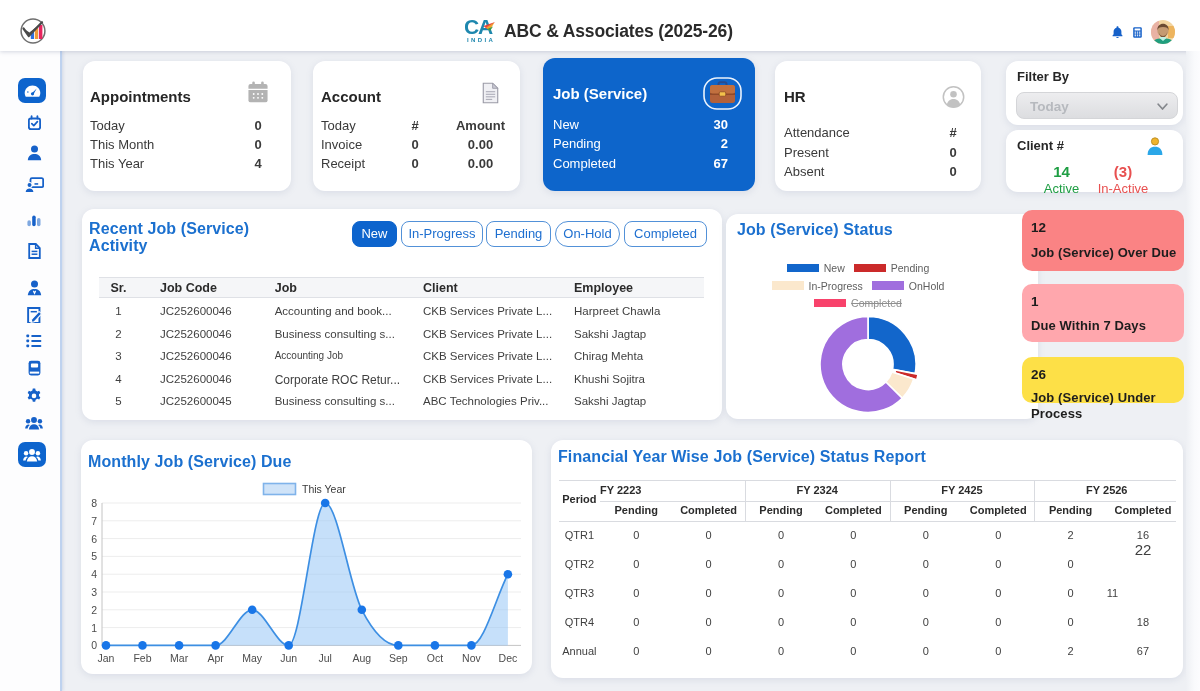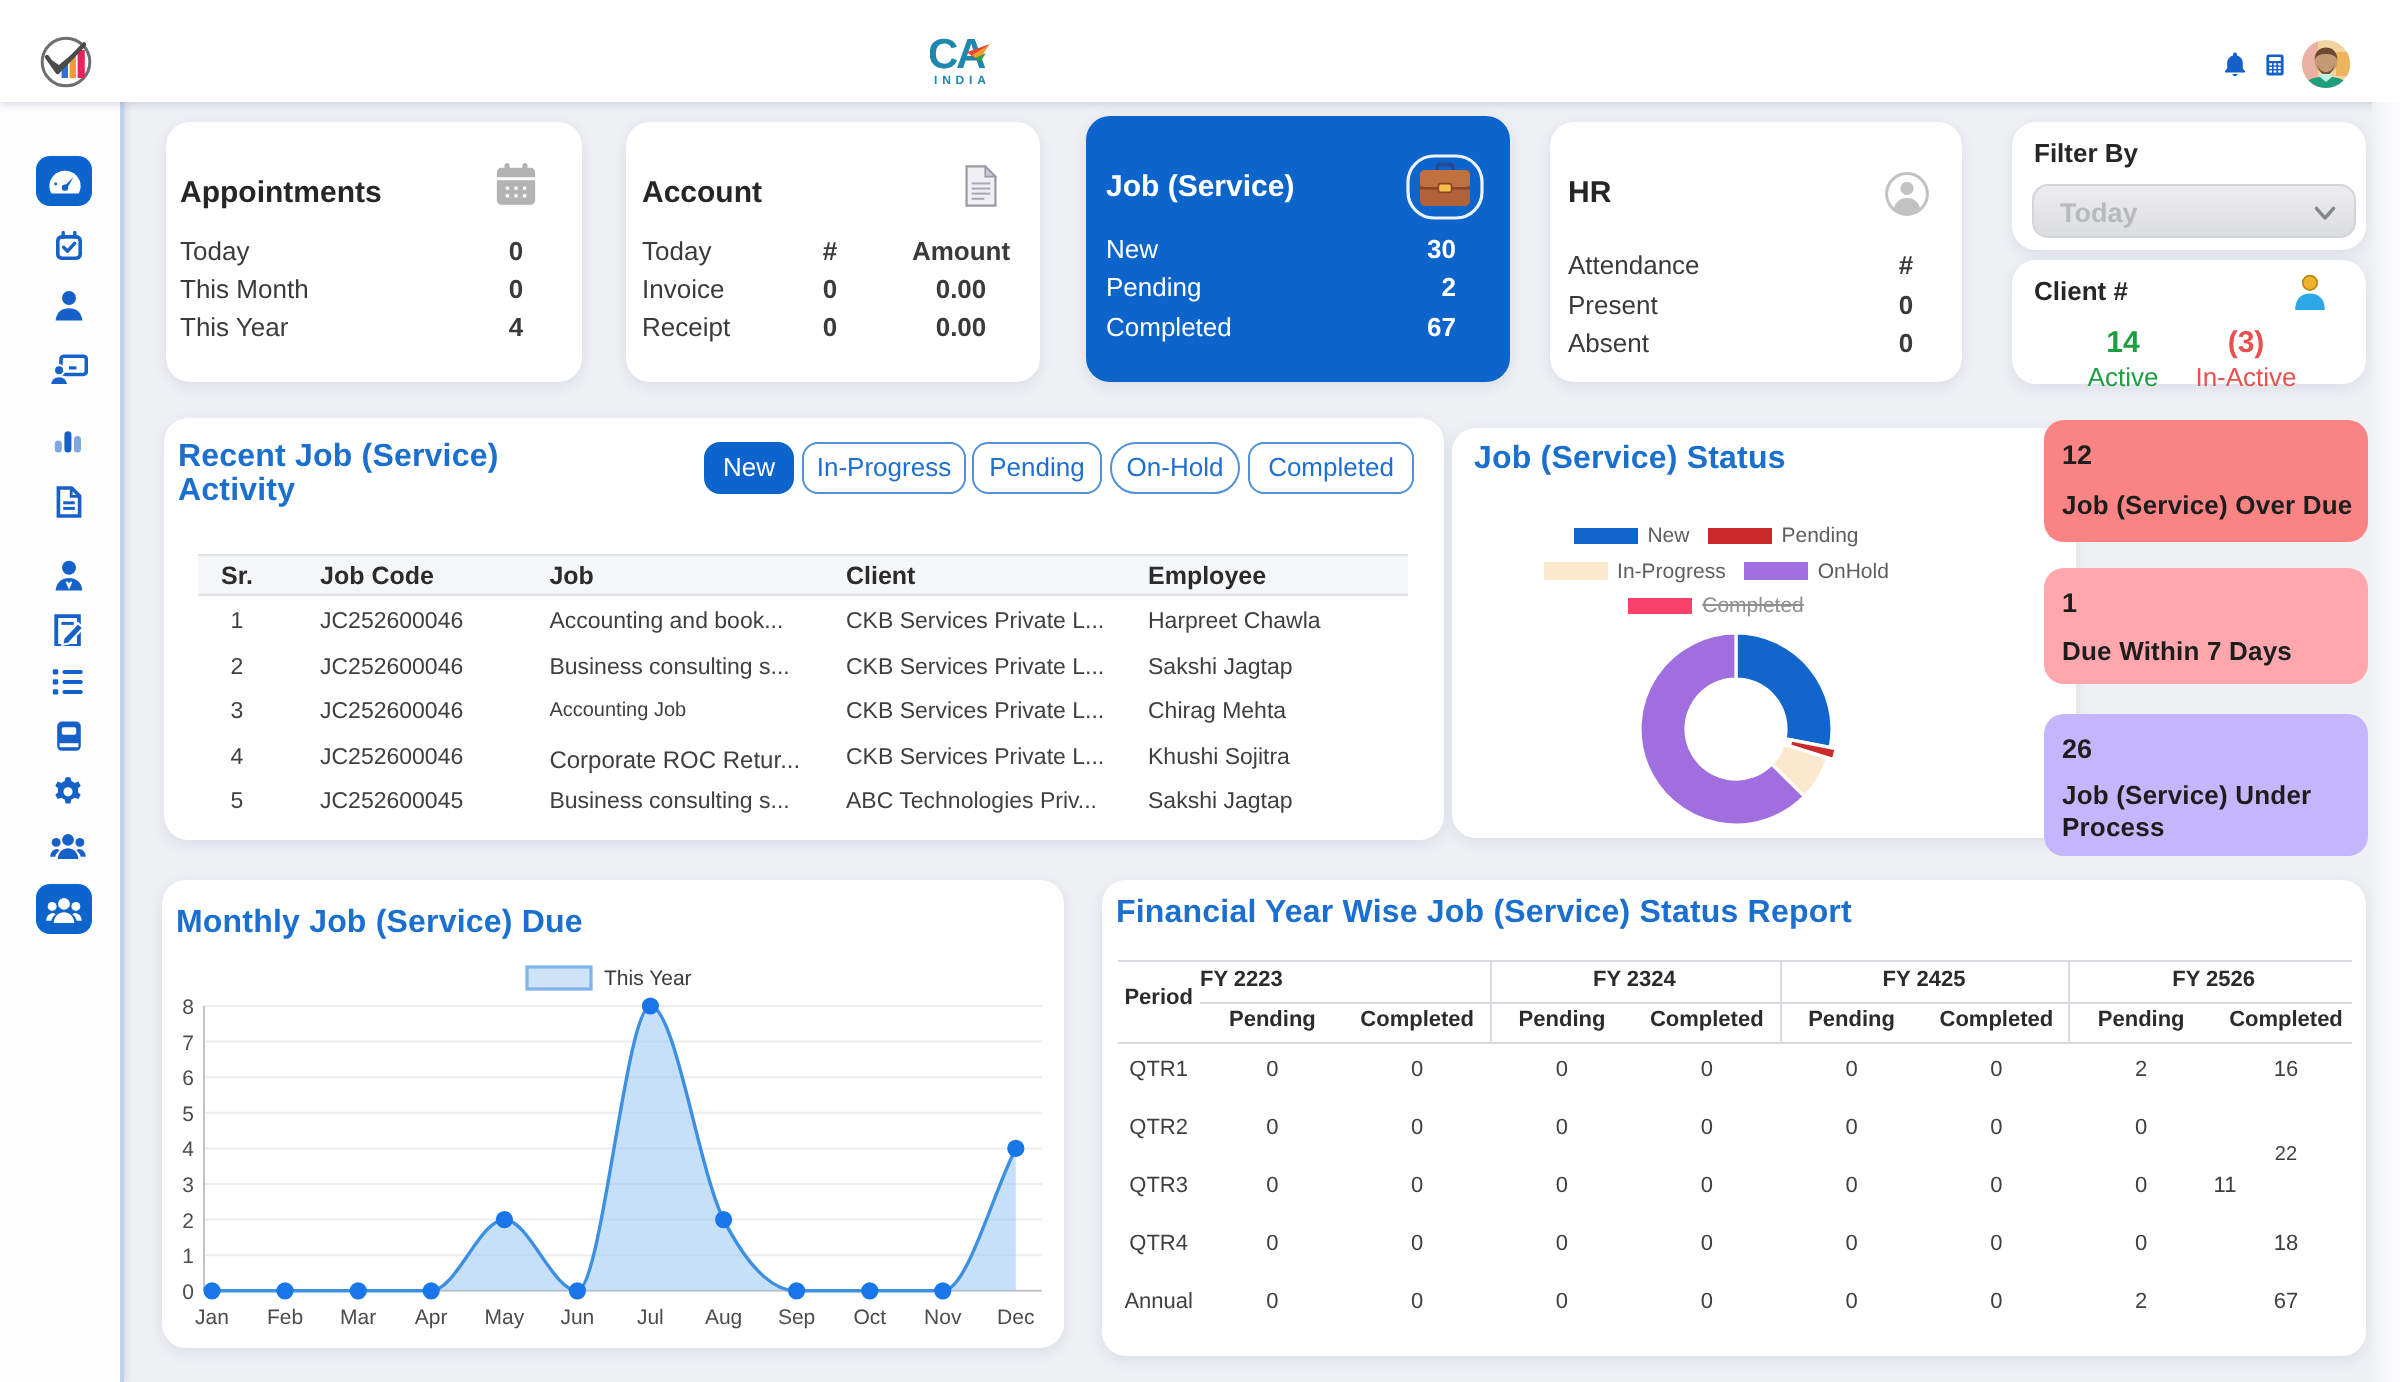--- a/index.html
+++ b/index.html
@@ -31,20 +31,21 @@
     <path d="M3.5 10.5 L8.8 18 L22 4.2" fill="none" stroke="#4a4a4a" stroke-width="2.2" stroke-linecap="round" stroke-linejoin="round"></path>
   </svg>
   <svg class="abs" style="left:465px; top:17px;" width="34" height="27" viewBox="0 0 34 27">
     <text x="-1" y="17" font-size="21" font-weight="bold" fill="#1d87ae">C</text>
     <text x="13" y="17" font-size="21" font-weight="bold" fill="#1d87ae">A</text>
     <path d="M18.5 9 L30 5 L22 12 Z" fill="#e8443c"></path>
     <path d="M21 10.5 L29.5 5.5 L24.5 13.5 Z" fill="#f0a030"></path>
     <path d="M22.5 12 L28 9.5 L25 14 Z" fill="#3a9a48"></path>
     <text x="2" y="25" font-size="6" font-weight="bold" fill="#1d87ae" letter-spacing="2.4">INDIA</text>
   </svg>
+  <div class="abs" style="left:504px; top:21px; font-size:17.5px; font-weight:bold; color:#2b2b2b; letter-spacing:-0.15px;">ABC &amp; Associates (2025-26)</div>
   <svg class="abs" style="left:1112px; top:26px;" width="11" height="13" viewBox="0 0 11 13">
     <path d="M5.5 0.3 C6.1 0.3 6.5 0.7 6.5 1.3 L6.5 1.7 C8.3 2.2 9.4 3.7 9.4 5.6 L9.4 8.2 L10.4 9.4 C10.7 9.8 10.5 10.3 10 10.3 L1 10.3 C0.5 10.3 0.3 9.8 0.6 9.4 L1.6 8.2 L1.6 5.6 C1.6 3.7 2.7 2.2 4.5 1.7 L4.5 1.3 C4.5 0.7 4.9 0.3 5.5 0.3 Z" fill="#1661c9"></path>
     <path d="M4.1 11 L6.9 11 A1.45 1.45 0 0 1 4.1 11 Z" fill="#1661c9"></path>
   </svg>
   <svg class="abs" style="left:1133px; top:26.5px;" width="9" height="11" viewBox="0 0 9 11">
     <rect x="0.2" y="0.2" width="8.6" height="10.6" rx="1.2" fill="#1661c9"></rect>
     <rect x="1.6" y="1.5" width="5.8" height="2" rx="0.3" fill="#fff"></rect>
     <g fill="#fff">
       <rect x="1.6" y="4.6" width="1.4" height="1.1"></rect>
         <rect x="3.8" y="4.6" width="1.4" height="1.1"></rect>
@@ -324,21 +325,21 @@
   </svg>
 
 <div class="cc" style="top:210px; height:61px; background:#fa8384;">
     <div class="n" style="top:10px;">12</div>
     <div class="l" style="top:34.5px;">Job (Service) Over Due</div>
   </div>
 <div class="cc" style="top:284px; height:58px; background:#ffa7ad;">
     <div class="n" style="top:10px;">1</div>
     <div class="l" style="top:34px;">Due Within 7 Days</div>
   </div>
-<div class="cc" style="top:357px; height:71px; background:#c4b5fd;">
+<div class="cc" style="top:357px; height:46px; background:#fde047;">
     <div class="n" style="top:10px;">26</div>
     <div class="l" style="top:33px; line-height:15.5px;">Job (Service) Under Process</div>
   </div>
 
 <div class="card" style="left:81px; top:440px; width:451px; height:234px;">
   <div class="abs sect" style="left:7px; top:13px;">Monthly Job (Service) Due</div>
   <svg class="abs" style="left:0; top:0;" width="451" height="234" viewBox="0 0 451 234" id="linechart">
       <rect x="182.5" y="43.5" width="32" height="11" fill="#cfe3f8" stroke="#7fb3ea" stroke-width="1.6"></rect>
       <text x="221" y="52.5" font-size="10.5" fill="#3a3a3a">This Year</text>
       <line x1="21" y1="205.4" x2="440" y2="205.4" stroke="#c4c4c4" stroke-width="1"></line>
@@ -421,21 +422,21 @@
       <div class="abs" style="left:483.40000000000003px; top:88.5px; width:72.4px; text-align:center; font-size:11px; color:#3f3f3f;">2</div>
       <div class="abs" style="left:555.8000000000001px; top:88.5px; width:72.4px; text-align:center; font-size:11px; color:#3f3f3f;">16</div>
       <div class="abs" style="left:7.7px; top:117.5px; width:41.3px; text-align:center; font-size:11px; color:#3f3f3f;">QTR2</div>
       <div class="abs" style="left:49px; top:117.5px; width:72.4px; text-align:center; font-size:11px; color:#3f3f3f;">0</div>
       <div class="abs" style="left:121.4px; top:117.5px; width:72.4px; text-align:center; font-size:11px; color:#3f3f3f;">0</div>
       <div class="abs" style="left:193.8px; top:117.5px; width:72.4px; text-align:center; font-size:11px; color:#3f3f3f;">0</div>
       <div class="abs" style="left:266.20000000000005px; top:117.5px; width:72.4px; text-align:center; font-size:11px; color:#3f3f3f;">0</div>
       <div class="abs" style="left:338.6px; top:117.5px; width:72.4px; text-align:center; font-size:11px; color:#3f3f3f;">0</div>
       <div class="abs" style="left:411px; top:117.5px; width:72.4px; text-align:center; font-size:11px; color:#3f3f3f;">0</div>
       <div class="abs" style="left:483.40000000000003px; top:117.5px; width:72.4px; text-align:center; font-size:11px; color:#3f3f3f;">0</div>
-      <div class="abs" style="left:555.8000000000001px; top:132px; width:72.4px; text-align:center; font-size:10px; color:#3f3f3f;">22</div>
+      <div class="abs" style="left:555.8000000000001px; top:101px; width:72.4px; text-align:center; font-size:15px; color:#3f3f3f;">22</div>
       <div class="abs" style="left:7.7px; top:146.5px; width:41.3px; text-align:center; font-size:11px; color:#3f3f3f;">QTR3</div>
       <div class="abs" style="left:49px; top:146.5px; width:72.4px; text-align:center; font-size:11px; color:#3f3f3f;">0</div>
       <div class="abs" style="left:121.4px; top:146.5px; width:72.4px; text-align:center; font-size:11px; color:#3f3f3f;">0</div>
       <div class="abs" style="left:193.8px; top:146.5px; width:72.4px; text-align:center; font-size:11px; color:#3f3f3f;">0</div>
       <div class="abs" style="left:266.20000000000005px; top:146.5px; width:72.4px; text-align:center; font-size:11px; color:#3f3f3f;">0</div>
       <div class="abs" style="left:338.6px; top:146.5px; width:72.4px; text-align:center; font-size:11px; color:#3f3f3f;">0</div>
       <div class="abs" style="left:411px; top:146.5px; width:72.4px; text-align:center; font-size:11px; color:#3f3f3f;">0</div>
       <div class="abs" style="left:483.40000000000003px; top:146.5px; width:72.4px; text-align:center; font-size:11px; color:#3f3f3f;">0</div>
       <div class="abs" style="left:555.8000000000001px; top:146.5px; width:72.4px; text-align:left; font-size:11px; color:#3f3f3f;">11</div>
       <div class="abs" style="left:7.7px; top:175.5px; width:41.3px; text-align:center; font-size:11px; color:#3f3f3f;">QTR4</div>

